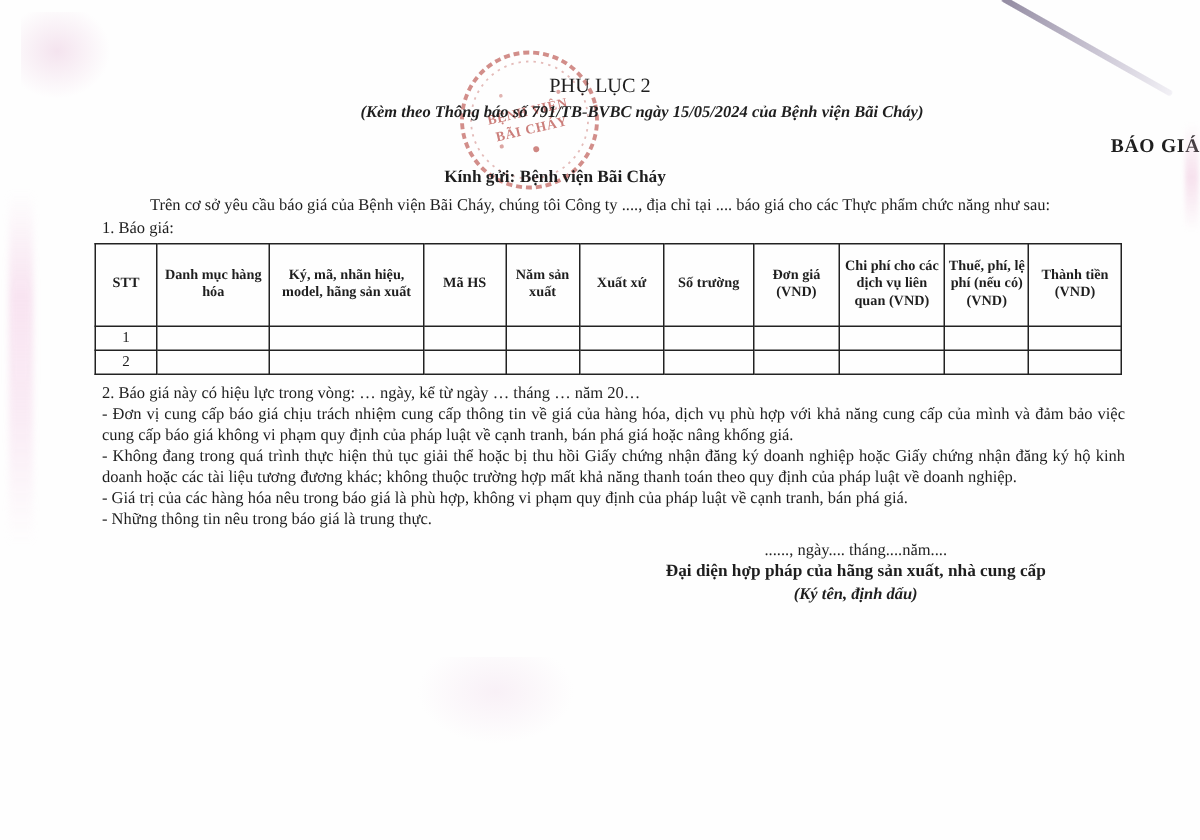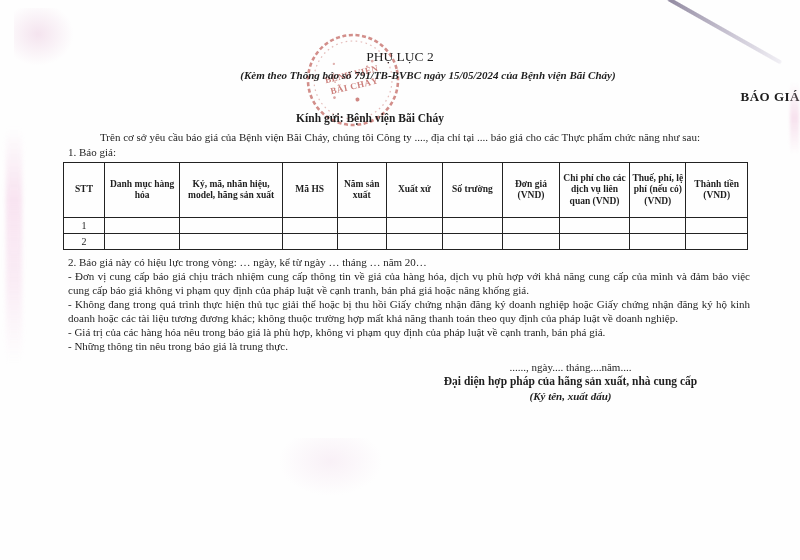--- a/index.html
+++ b/index.html
@@ -148,16 +148,16 @@
     <p>2. Báo giá này có hiệu lực trong vòng: … ngày, kể từ ngày … tháng … năm 20…</p>
     <p>- Đơn vị cung cấp báo giá chịu trách nhiệm cung cấp thông tin về giá của hàng hóa, dịch vụ phù hợp với khả năng cung cấp của mình và đảm bảo việc cung cấp báo giá không vi phạm quy định của pháp luật về cạnh tranh, bán phá giá hoặc nâng khống giá.</p>
     <p>- Không đang trong quá trình thực hiện thủ tục giải thể hoặc bị thu hồi Giấy chứng nhận đăng ký doanh nghiệp hoặc Giấy chứng nhận đăng ký hộ kinh doanh hoặc các tài liệu tương đương khác; không thuộc trường hợp mất khả năng thanh toán theo quy định của pháp luật về doanh nghiệp.</p>
     <p>- Giá trị của các hàng hóa nêu trong báo giá là phù hợp, không vi phạm quy định của pháp luật về cạnh tranh, bán phá giá.</p>
     <p>- Những thông tin nêu trong báo giá là trung thực.</p>
   </div>
 
   <div class="signature">
     <div class="sig-date">......, ngày.... tháng....năm....</div>
     <div class="sig-title">Đại diện hợp pháp của hãng sản xuất, nhà cung cấp</div>
-    <div class="sig-note">(Ký tên, xuất dấu)</div>
+    <div class="sig-note">(Ký tên, định dấu)</div>
   </div>
 
 </div>
 
 </body></html>

